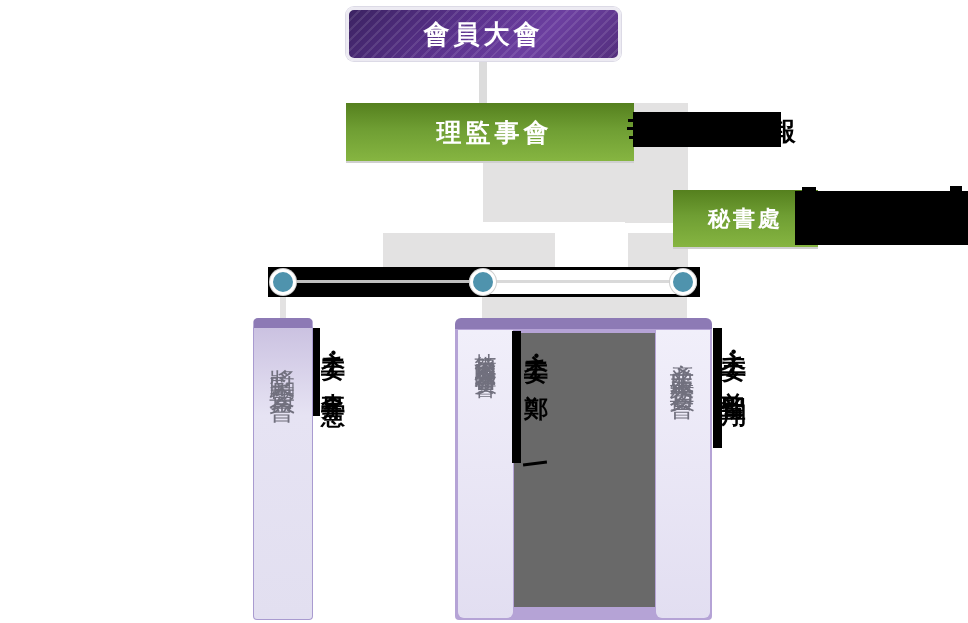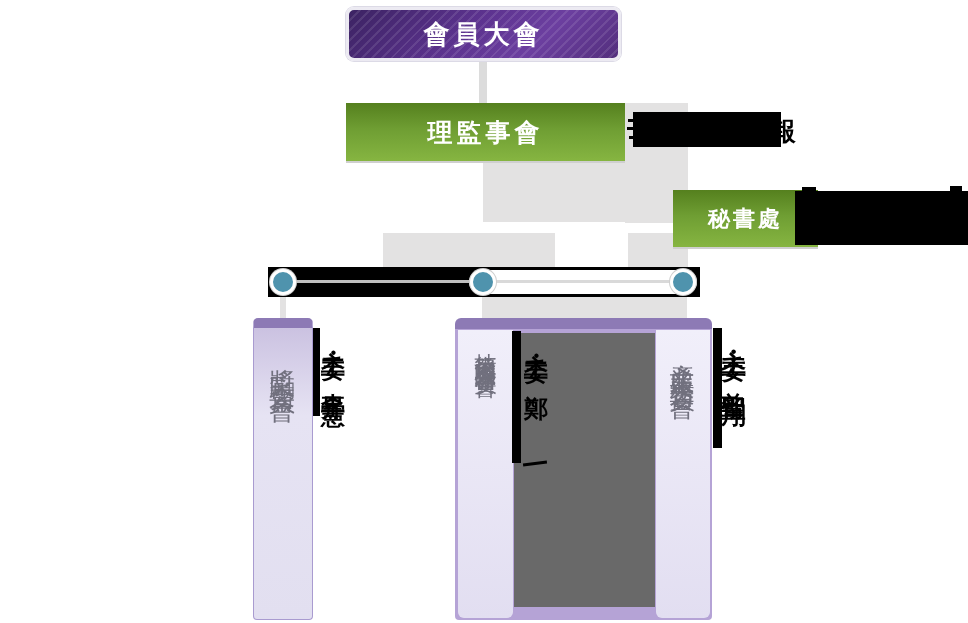--- a/index.html
+++ b/index.html
@@ -16,21 +16,21 @@
       repeating-linear-gradient(135deg, rgba(255,255,255,0.10) 0 2px, rgba(255,255,255,0) 2px 7px),
       linear-gradient(135deg,#3c2363 0%,#5d3390 45%,#6c3fa0 70%,#532f7d 100%);
     border:3px solid #eceaf2;border-radius:8px;
     box-shadow:0 0 0 1px #dcdae6;
     font-size:26px;letter-spacing:4px;
   }
   .green-node{
     background:linear-gradient(180deg,#55801e 0%,#6f9e33 45%,#86b541 100%);
     border-bottom:2px solid #cfcfcf;
   }
-  .board{left:346px;top:103px;width:279px;height:58px;font-size:25px;letter-spacing:4px;}
+  .board{left:346px;top:103px;width:279px;height:58px;font-size:25px;letter-spacing:4px;padding-left:9px;}
   .secretariat{left:641px;top:190px;width:145px;height:57px;font-size:22px;letter-spacing:3px;margin-left:32px;}
 
   
   .gray{background:#e3e2e2;}
 
   
   .band-black{left:268px;top:267px;width:432px;height:30px;background:#000;}
   .band-line-left{left:283px;top:280px;width:202px;height:3px;background:#bfbfbf;}
   .band-white{left:469px;top:270px;width:228px;height:24px;background:#fff;border-radius:12px;}
   .band-line-right{left:483px;top:280px;width:202px;height:3px;background:#d9d9d9;}

